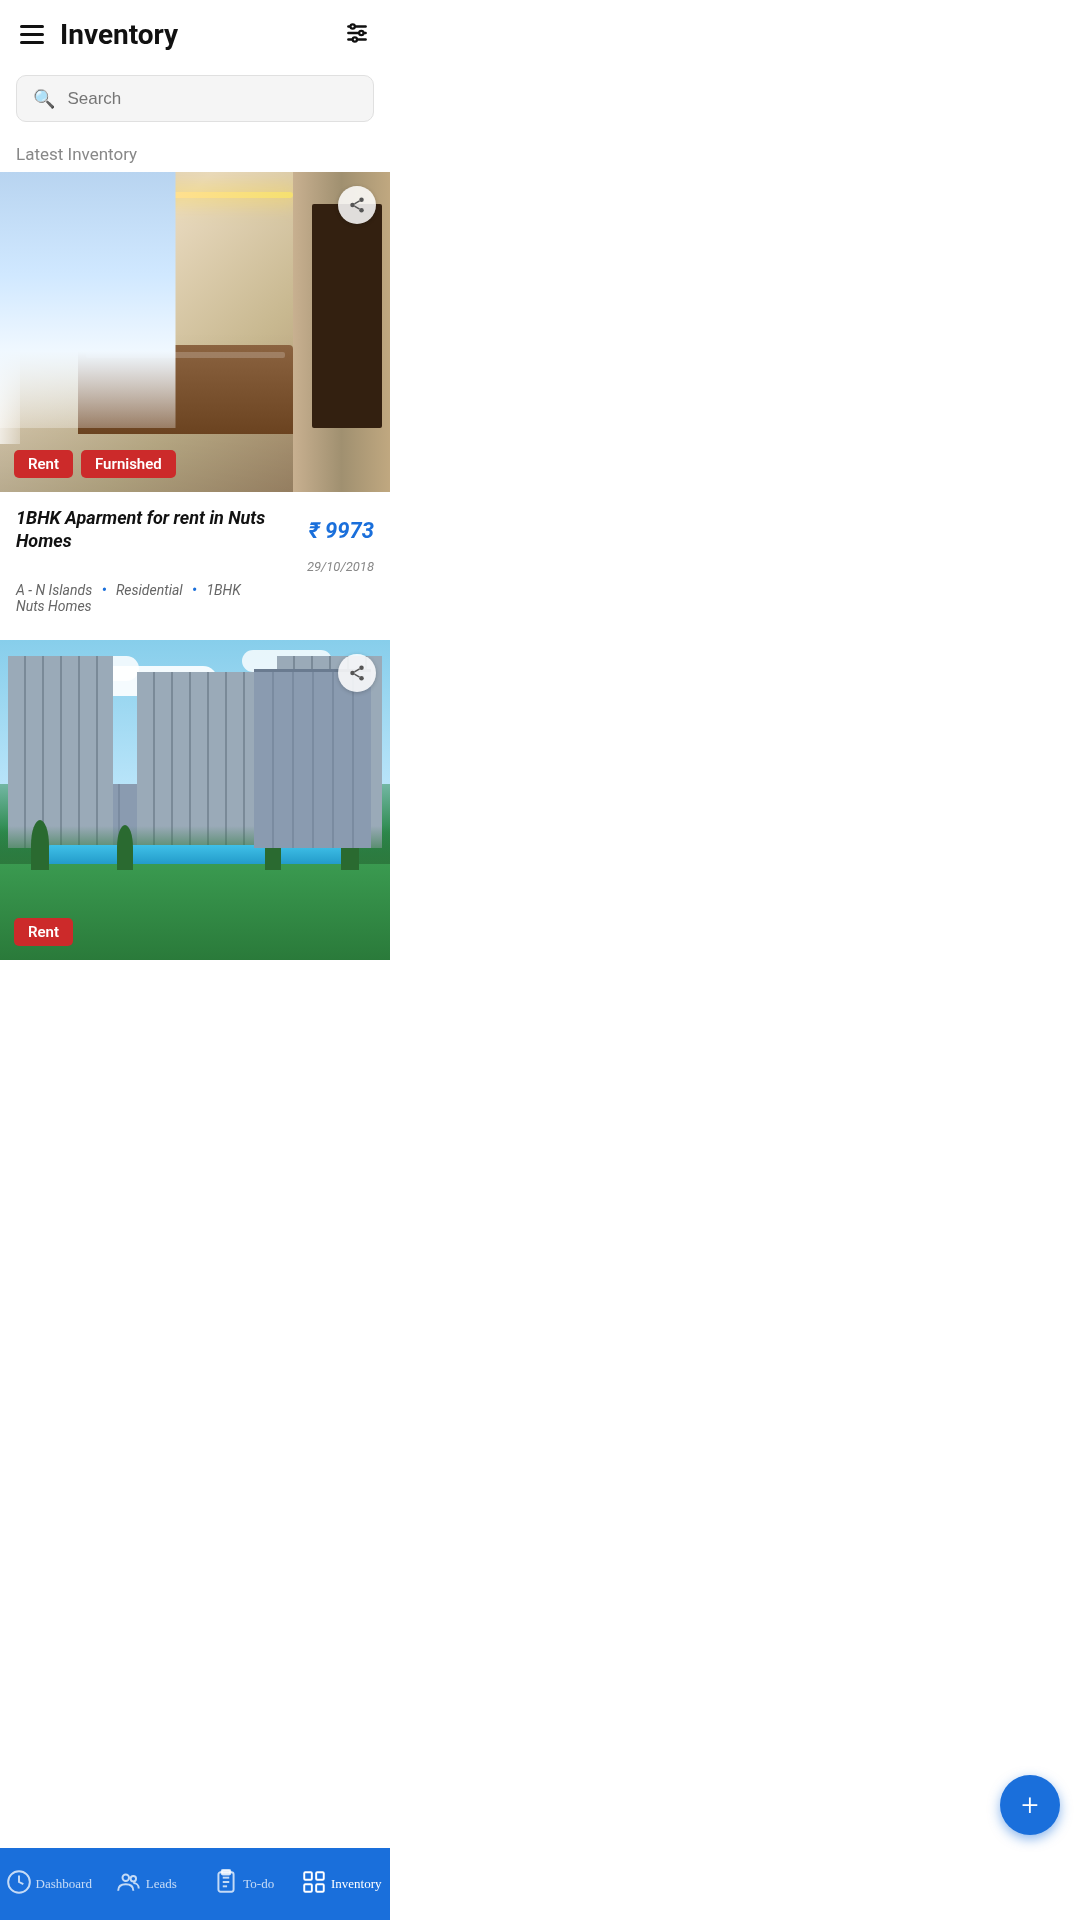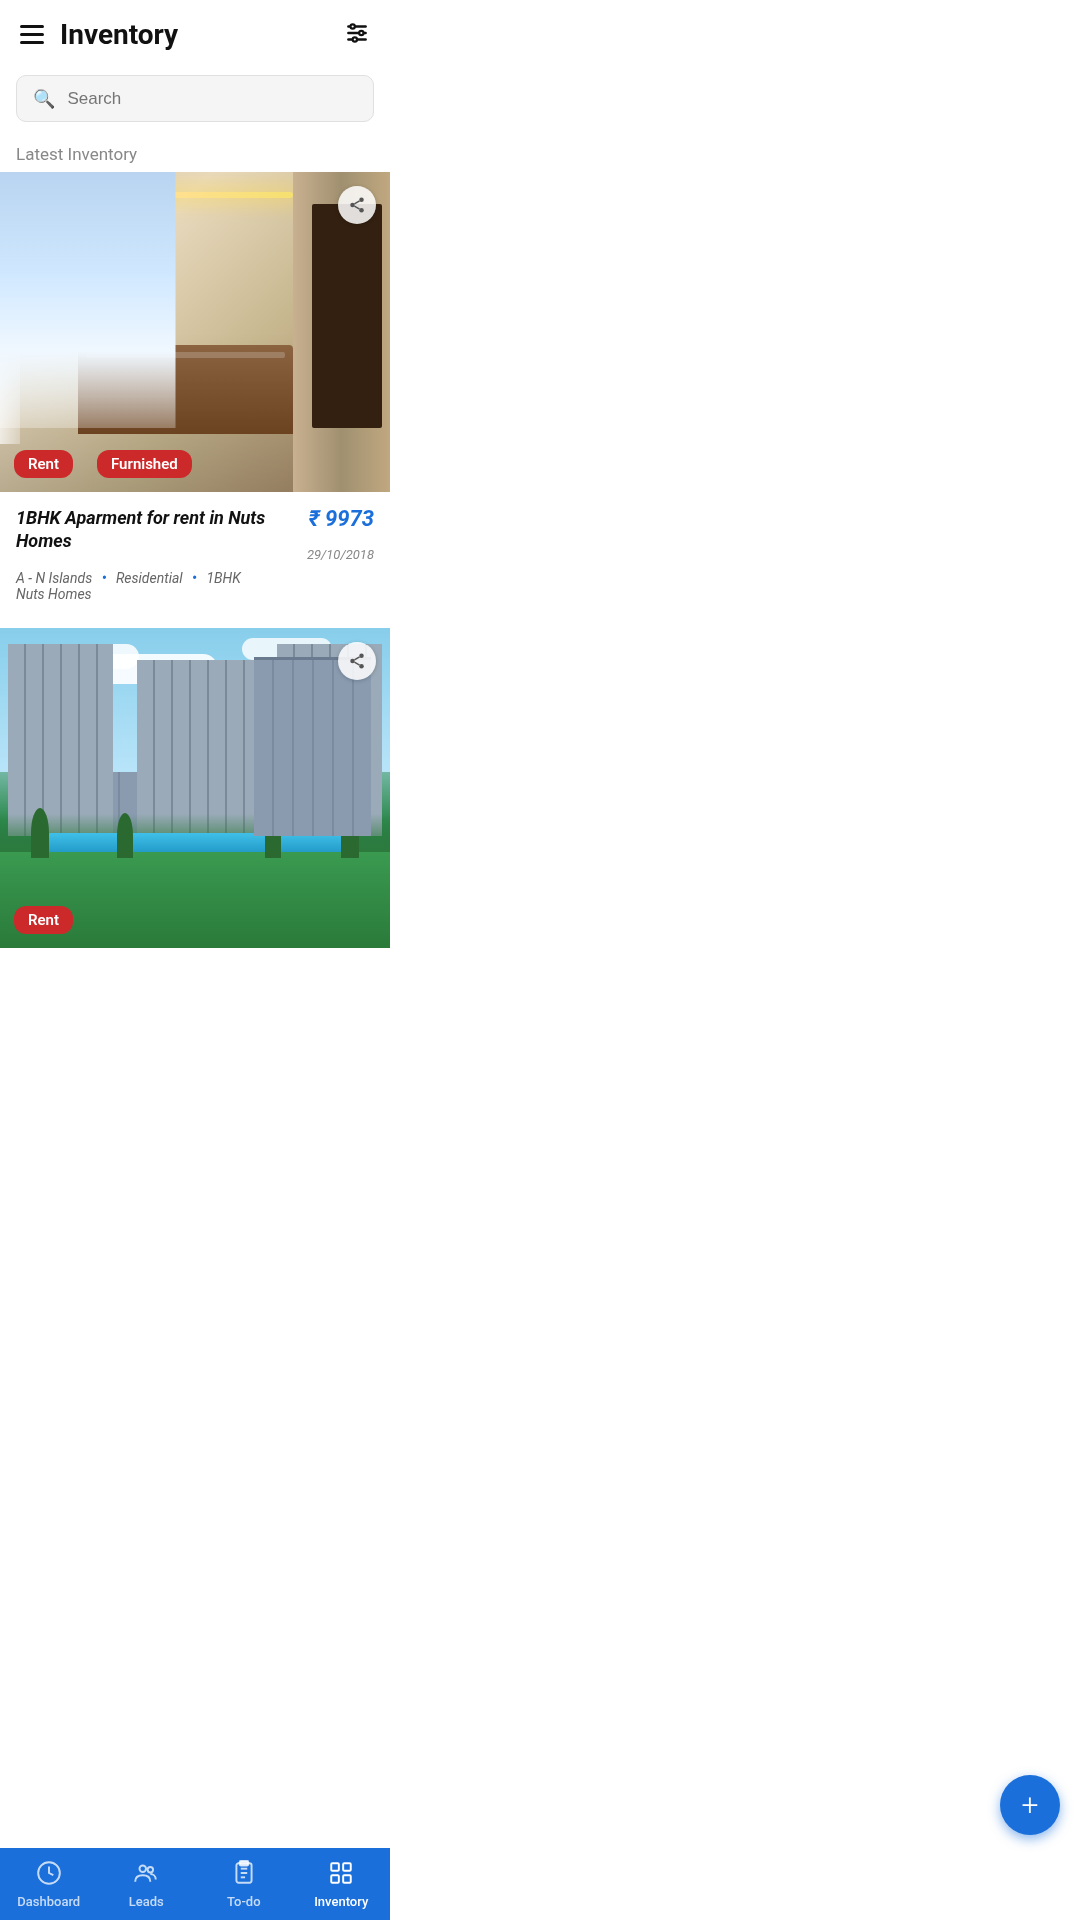--- a/index.html
+++ b/index.html
@@ -190,27 +190,27 @@
     
     .tags {
       position: absolute;
       bottom: 14px;
       left: 14px;
       display: flex;
       gap: 8px;
     }
     .tag {
       padding: 5px 14px;
-      border-radius: 12px;
+      border-radius: 5px;
       font-size: 15px;
       font-weight: 600;
       color: #fff;
     }
     .tag-rent { background: #cc2a2a; }
-    .tag-furnished { background: #cc2a2a; margin-left: 16px; }
+    .tag-furnished { background: #cc2a2a; }
 
     
     .card-info {
       padding: 14px 16px 18px;
       background: #fff;
       font-style: italic;
     }
     .card-title-row {
       display: flex;
       justify-content: space-between;
@@ -226,20 +226,21 @@
       padding-right: 12px;
     }
     .card-price-col {
       text-align: right;
       flex-shrink: 0;
     }
     .card-price {
       font-size: 22px;
       font-weight: 700;
       color: #1a6fdb;
+      margin-top: 12px;
     }
     .card-date {
       font-size: 13px;
       color: #888;
       margin-top: 16px;
     }
     .card-meta {
       font-size: 14px;
       color: #666;
     }
@@ -275,26 +276,27 @@
       position: fixed;
       bottom: 0; left: 0; right: 0;
       background: #1a6fdb;
       display: flex;
       height: 72px;
       width: 390px;
     }
     .nav-item {
       flex: 1;
       display: flex;
-      flex-direction: column;
+      flex-direction: row;
       align-items: center;
       justify-content: center;
       gap: 4px;
       cursor: pointer;
       color: rgba(255,255,255,0.75);
+      font-family: Liberation Serif, serif;
     }
     .nav-item.active {
       color: #fff;
     }
     .nav-icon {
       font-size: 22px;
       line-height: 1;
     }
     .nav-label {
       font-size: 13px;

